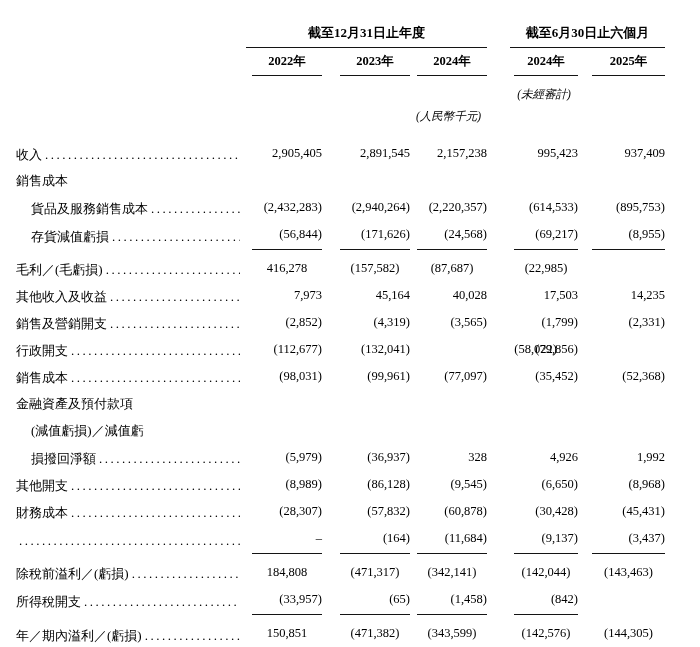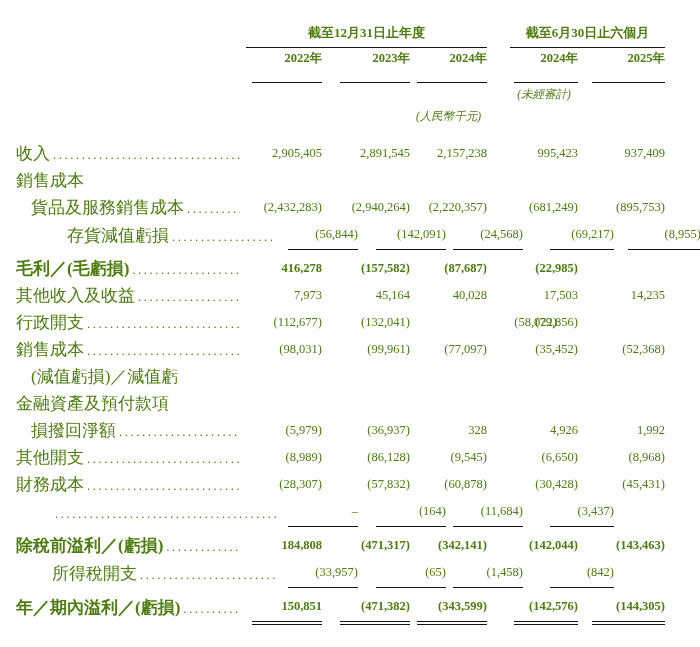--- a/index.html
+++ b/index.html
@@ -2,21 +2,21 @@
 <html><head>
 <meta charset="utf-8">
 <style>
   html,body{margin:0;padding:0;background:#ffffff;}
   .page{
     position:relative;
     width:700px;height:647px;
     box-sizing:border-box;
     padding:14px 0 0 16px;
     background:#ffffff;
-    color:#4d7c0f;
+    color:#000000;
     font-family:"Liberation Serif","DejaVu Serif",serif;
     overflow:hidden;
   }
   
   .row{
     display:grid;
     grid-template-columns:230px 76px 88px 77px 23px 68px 87px;
     align-items:end;
     height:27px;
   }
@@ -30,38 +30,39 @@
     text-align:center;
     font-weight:bold;
     font-size:13px;
     border-bottom:1px solid #141414;
     padding-bottom:5px;
     white-space:nowrap;
   }
   .yrcell{text-align:right;}
   .yrspan{
     display:inline-block;
+    text-align:center;
     font-weight:bold;
     font-size:12.5px;
     border-bottom:1px solid #141414;
-    padding-bottom:15px;
+    padding-bottom:5px;
   }
   .u70{width:70px;} .u64{width:64px;} .u73{width:73px;}
   .note{
     text-align:center;
     font-style:italic;
     font-size:11.5px;
     white-space:nowrap;
   }
   
   .labelcell{
     display:flex;
     align-items:baseline;
     overflow:hidden;
-    font-size:17px;
+    font-size:13px;
     line-height:27px;
   }
   .lab{white-space:nowrap;}
   .lab.ind{padding-left:15px;}
   .leader{
     flex:1 1 auto;
     overflow:hidden;
     white-space:nowrap;
     margin:0 6px 0 3px;
     line-height:27px;
@@ -69,22 +70,22 @@
   .leader::after{
     content:"........................................................................";
     letter-spacing:2.5px;
     font-size:13px;
   }
   .num{text-align:right;font-size:12.5px;line-height:27px;}
   .val{display:inline-block;min-width:70px;padding-bottom:1px;}
   .row > .num:nth-child(6) .val{min-width:64px;}
   .row > .num:nth-child(7) .val{min-width:73px;}
   .row.bold{margin-top:3px;}
-  .row.bold .lab,.row.bold .val{font-weight:bold;}
-  .row.rule-s{margin-bottom:7px;margin-left:36px;}
+  .row.bold .lab,.row.bold .val{font-weight:normal;text-align:center;}
+  .row.rule-s{margin-bottom:7px;}
   .row.rule-s .val{border-bottom:1px solid #141414;}
   .row.rule-d{margin-bottom:9px;}
   .row.rule-d .val{border-bottom:1px solid #141414;position:relative;}
   .row.rule-d .val::after{
     content:"";
     position:absolute;left:0;right:0;bottom:-4px;
     border-top:1px solid #141414;
   }
 </style>
 </head>
@@ -162,31 +163,31 @@
 
   <div class="row">
     <div class="labelcell">
       <span class="lab ind">貨品及服務銷售成本</span>
       <span class="leader"></span>
     </div>
     <div class="num"><span class="val">(2,432,283)</span></div>
     <div class="num"><span class="val">(2,940,264)</span></div>
     <div class="num"><span class="val">(2,220,357)</span></div>
     <div></div>
-    <div class="num"><span class="val">(681,249)</span></div>
+    <div class="num"><span class="val">(614,533)</span></div>
     <div class="num"><span class="val">(895,753)</span></div>
   </div>
 
   <div class="row rule-s">
     <div class="labelcell">
       <span class="lab ind">存貨減值虧損</span>
       <span class="leader"></span>
     </div>
     <div class="num"><span class="val">(56,844)</span></div>
-    <div class="num"><span class="val">(142,091)</span></div>
+    <div class="num"><span class="val">(171,626)</span></div>
     <div class="num"><span class="val">(24,568)</span></div>
     <div></div>
     <div class="num"><span class="val">(69,217)</span></div>
     <div class="num"><span class="val">(8,955)</span></div>
   </div>
 
   <div class="row bold">
     <div class="labelcell">
       <span class="lab">毛利／(毛虧損)</span>
       <span class="leader"></span>
@@ -204,20 +205,32 @@
       <span class="leader"></span>
     </div>
     <div class="num"><span class="val">7,973</span></div>
     <div class="num"><span class="val">45,164</span></div>
     <div class="num"><span class="val">40,028</span></div>
     <div></div>
     <div class="num"><span class="val">17,503</span></div>
     <div class="num"><span class="val">14,235</span></div>
   </div>
 
+  <div class="row">
+    <div class="labelcell">
+      <span class="lab">銷售及營銷開支</span>
+      <span class="leader"></span>
+    </div>
+    <div class="num"><span class="val">(2,852)</span></div>
+    <div class="num"><span class="val">(4,319)</span></div>
+    <div class="num"><span class="val">(3,565)</span></div>
+    <div></div>
+    <div class="num"><span class="val">(1,799)</span></div>
+    <div class="num"><span class="val">(2,331)</span></div>
+  </div>
 
   <div class="row">
     <div class="labelcell">
       <span class="lab">行政開支</span>
       <span class="leader"></span>
     </div>
     <div class="num"><span class="val">(112,677)</span></div>
     <div class="num"><span class="val">(132,041)</span></div>
     <div></div>
     <div class="num"><span class="val">(58,022)</span></div>
@@ -232,34 +245,34 @@
     <div class="num"><span class="val">(98,031)</span></div>
     <div class="num"><span class="val">(99,961)</span></div>
     <div class="num"><span class="val">(77,097)</span></div>
     <div></div>
     <div class="num"><span class="val">(35,452)</span></div>
     <div class="num"><span class="val">(52,368)</span></div>
   </div>
 
   <div class="row">
     <div class="labelcell">
+      <span class="lab">金融資產及預付款項</span>
+
+    </div>
+    <div class="num"><span class="val" style="border-bottom: none;"></span></div>
+    <div class="num"><span class="val" style="border-bottom: none;"></span></div>
+    <div class="num"><span class="val" style="border-bottom: none;"></span></div>
+    <div></div>
+    <div class="num"><span class="val" style="border-bottom: none;"></span></div>
+    <div class="num"><span class="val" style="border-bottom: none;"></span></div>
+  </div>
+
+  <div class="row">
+    <div class="labelcell">
       <span class="lab ind">(減值虧損)／減值虧</span>
-
-    </div>
-    <div class="num"><span class="val" style="border-bottom: none;"></span></div>
-    <div class="num"><span class="val" style="border-bottom: none;"></span></div>
-    <div class="num"><span class="val" style="border-bottom: none;"></span></div>
-    <div></div>
-    <div class="num"><span class="val" style="border-bottom: none;"></span></div>
-    <div class="num"><span class="val" style="border-bottom: none;"></span></div>
-  </div>
-
-  <div class="row">
-    <div class="labelcell">
-      <span class="lab">金融資產及預付款項</span>
 
     </div>
     <div class="num"><span class="val" style="border-bottom: none;"></span></div>
     <div class="num"><span class="val" style="border-bottom: none;"></span></div>
     <div class="num"><span class="val" style="border-bottom: none;"></span></div>
     <div></div>
     <div class="num"><span class="val" style="border-bottom: none;"></span></div>
     <div class="num"><span class="val" style="border-bottom: none;"></span></div>
   </div>
 
@@ -303,20 +316,21 @@
   </div>
 
   <div class="row rule-s">
     <div class="labelcell">
       <span class="leader"></span>
     </div>
     <div class="num"><span class="val">–</span></div>
     <div class="num"><span class="val">(164)</span></div>
     <div class="num"><span class="val">(11,684)</span></div>
     <div></div>
+    <div class="num"><span class="val">(9,137)</span></div>
     <div class="num"><span class="val">(3,437)</span></div>
   </div>
 
   <div class="row bold">
     <div class="labelcell">
       <span class="lab">除稅前溢利／(虧損)</span>
       <span class="leader"></span>
     </div>
     <div class="num"><span class="val">184,808</span></div>
     <div class="num"><span class="val">(471,317)</span></div>

